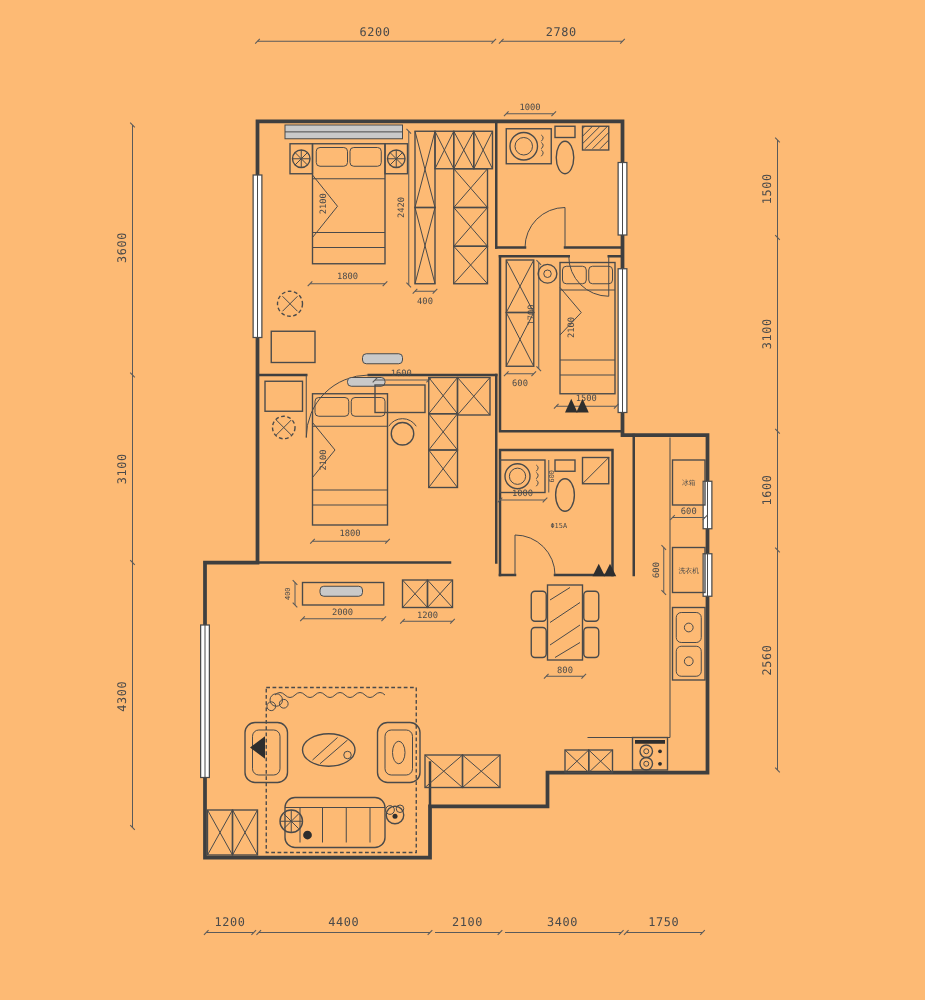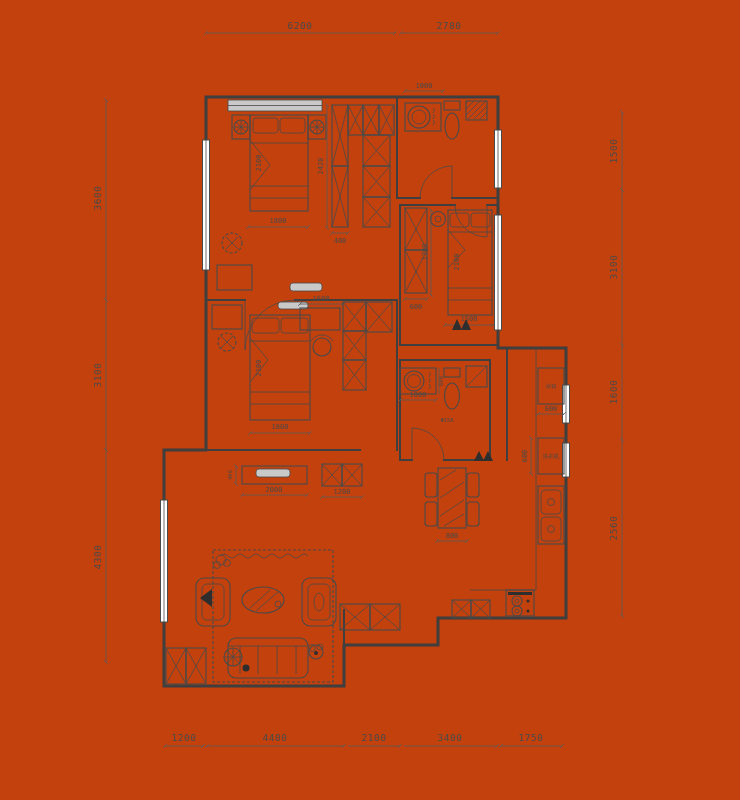--- a/index.html
+++ b/index.html
@@ -1,16 +1,16 @@
 <!DOCTYPE html>
 <html><head>
 <meta charset="utf-8">
 <style>
   html,body{margin:0;padding:0;background:#ffffff;}
-  #stage{position:relative;width:740px;height:800px;background:#c2410c;overflow:hidden;}
+  #stage{position:relative;width:740px;height:800px;background:#fdba74;overflow:hidden;}
   svg text{font-family:"DejaVu Sans Mono","Liberation Mono",monospace;fill:#4a4a4a;}
   .dim{stroke:#5a5a5a;stroke-width:0.8;fill:none;}
   .dimt{font-size:9.5px;letter-spacing:0.5px;}
   .idim{font-size:7px;}
   .tiny{font-size:5.5px;}
   .w3{stroke:#3f3f3f;stroke-width:3;fill:none;stroke-linecap:square;}
   .w2{stroke:#3f3f3f;stroke-width:2;fill:none;stroke-linecap:square;}
   .f{stroke:#4a4a4a;stroke-width:1.1;fill:none;}
   .f2{stroke:#4a4a4a;stroke-width:0.8;fill:none;}
   .gray{fill:#c9c9c9;stroke:#4a4a4a;stroke-width:0.8;}

